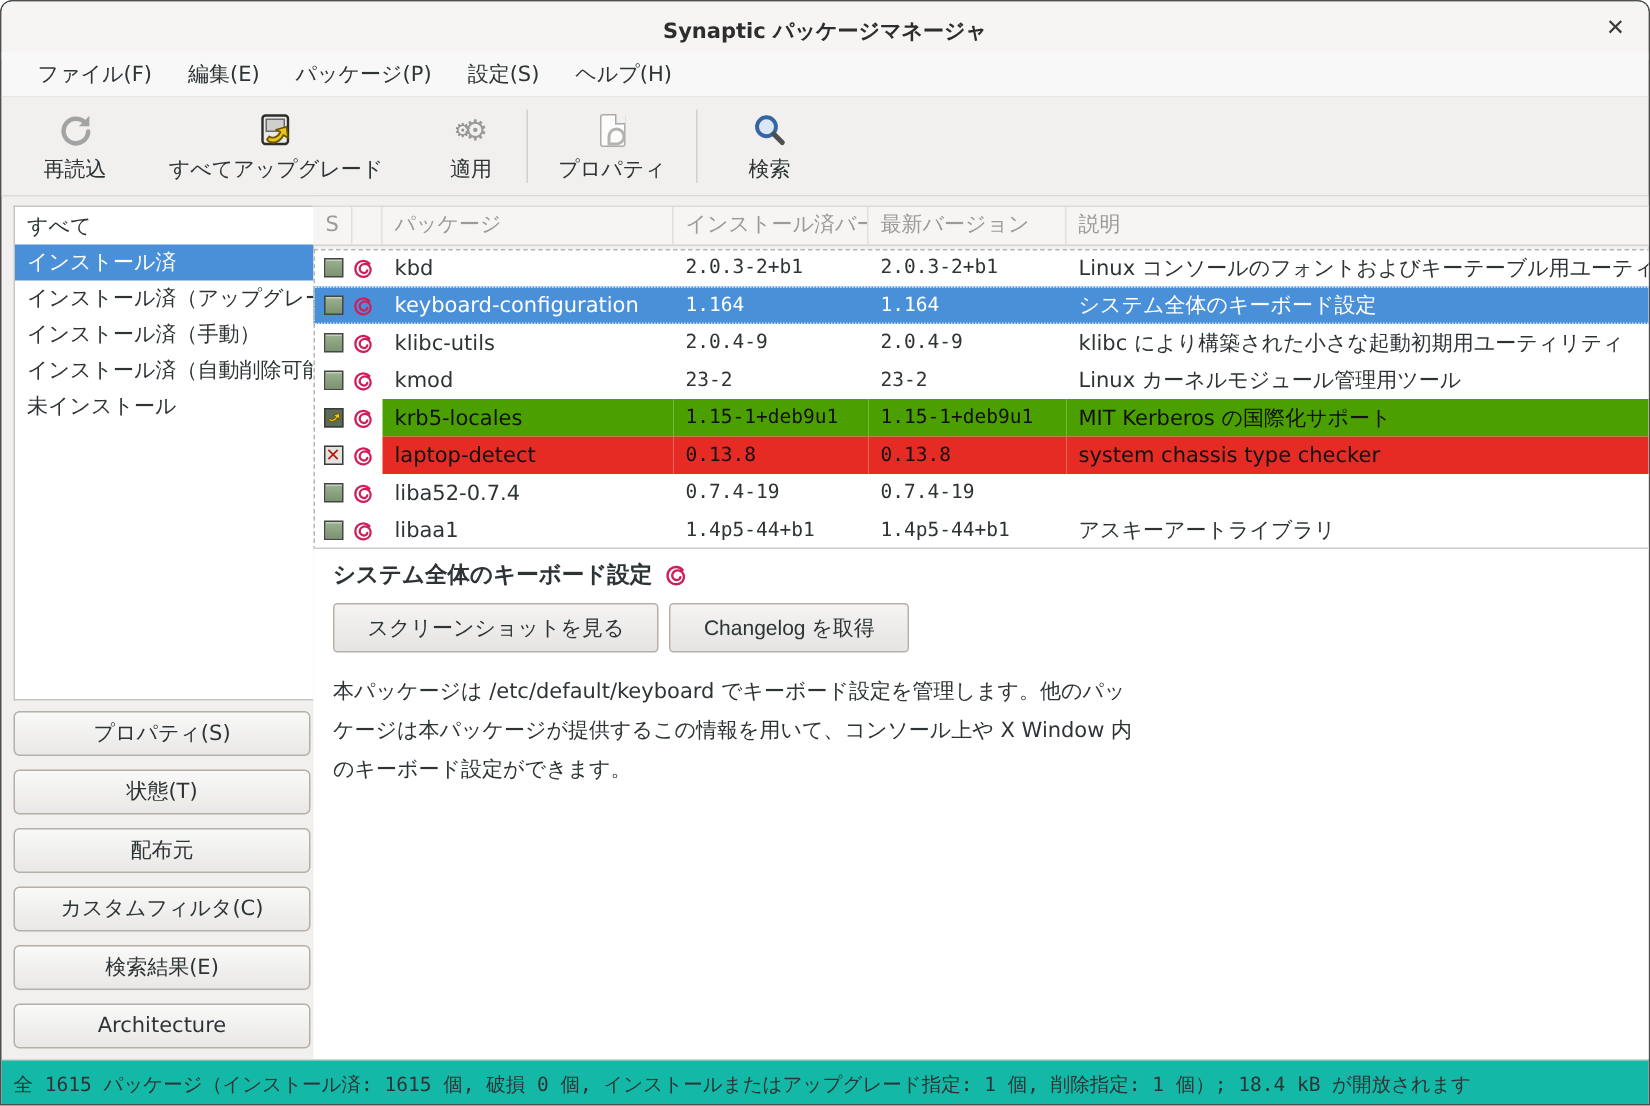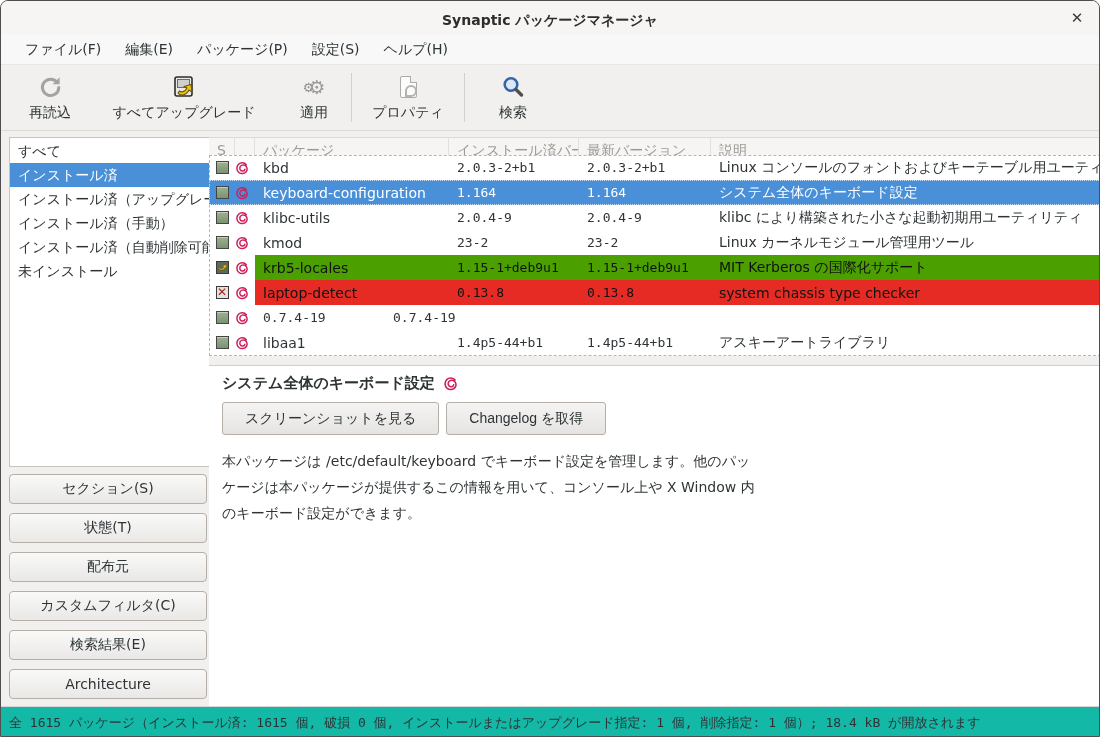--- a/index.html
+++ b/index.html
@@ -52,21 +52,21 @@
                  border-top:1px solid #dcdad7; border-bottom:1px solid #d5d3cf; display:flex; }
   .th { font-size:14px; color:#9d9a95; line-height:25px; padding-left:8px; border-right:1px solid #e2e0dd;
         white-space:nowrap; overflow:hidden; }
   .th.c-s { width:26px; text-align:center; padding-left:0; }
   .th.c-d { width:20px; }
   .th.c-pkg { width:194px; }
   .th.c-iv { width:130px; }
   .th.c-lv { width:132px; }
   .th.c-desc { flex:1; border-right:none; }
 
-  .rows-viewport { position:absolute; left:0; top:24px; width:892px; height:201px; background:#ffffff;
+  .rows-viewport { position:absolute; left:0; top:35px; width:892px; height:201px; background:#ffffff;
                    outline:1px dashed #b6b5b2; outline-offset:-1px; }
   .row { height:25px; display:flex; align-items:center; font-size:14px; }
   .cell { height:25px; display:flex; align-items:center; white-space:nowrap; overflow:hidden; }
   .cell.c-s { width:26px; justify-content:center; }
   .cell.c-d { width:20px; }
   .cell.c-pkg { width:194px; padding-left:8px; }
   .cell.c-iv { width:130px; padding-left:8px; font-family:"DejaVu Sans Mono","Liberation Mono",monospace; font-size:13px; }
   .cell.c-lv { width:132px; padding-left:8px; font-family:"DejaVu Sans Mono","Liberation Mono",monospace; font-size:13px; }
   .cell.c-desc { flex:1; padding-left:8px; }
   .row.selected { background:#4a90d9; color:#ffffff; outline:1px dotted #cde4ff; outline-offset:-1px;justify-content:center; }
@@ -163,21 +163,21 @@
   <div class="sidebar-list">
     <div class="filter-item">すべて</div>
     <div class="filter-item selected">インストール済</div>
     <div class="filter-item">インストール済（アップグレード可）</div>
     <div class="filter-item">インストール済（手動）</div>
     <div class="filter-item">インストール済（自動削除可能）</div>
     <div class="filter-item">未インストール</div>
   </div>
 
   <div class="sidebar-buttons">
-    <div class="side-btn">セクション(S)</div>
+    <div class="side-btn">プロパティ(S)</div>
     <div class="side-btn">状態(T)</div>
     <div class="side-btn">配布元</div>
     <div class="side-btn">カスタムフィルタ(C)</div>
     <div class="side-btn">検索結果(E)</div>
     <div class="side-btn">Architecture</div>
   </div>
 
   <div class="right-pane">
 
     <div class="tree-header">
@@ -287,20 +287,21 @@
 
       <div class="row">
         <div class="cell c-s">
             <span class="chk"></span>
           </div>
         <div class="cell c-d">
             <svg width="14" height="14" viewBox="0 0 16 16">
               <path d="M12.9 4.2 C10.8 1.6 6.4 1.4 4.0 3.8 C1.4 6.4 1.6 10.9 4.4 13.1 C7.0 15.2 11.2 14.7 13.0 12.0 C14.6 9.6 13.9 6.3 11.4 5.0 C9.2 3.9 6.5 4.8 5.7 7.0 C5.0 8.9 6.1 11.0 8.1 11.4 C9.6 11.7 11.0 10.8 11.3 9.4" fill="none" stroke="#cf1f5a" stroke-width="1.7" stroke-linecap="round"></path>
             </svg>
           </div>
+        <div class="cell c-pkg">liba52-0.7.4</div>
         <div class="cell c-iv">0.7.4-19</div>
         <div class="cell c-lv">0.7.4-19</div>
       </div>
 
       <div class="row">
         <div class="cell c-s">
             <span class="chk"></span>
           </div>
         <div class="cell c-d">
             <svg width="14" height="14" viewBox="0 0 16 16">

